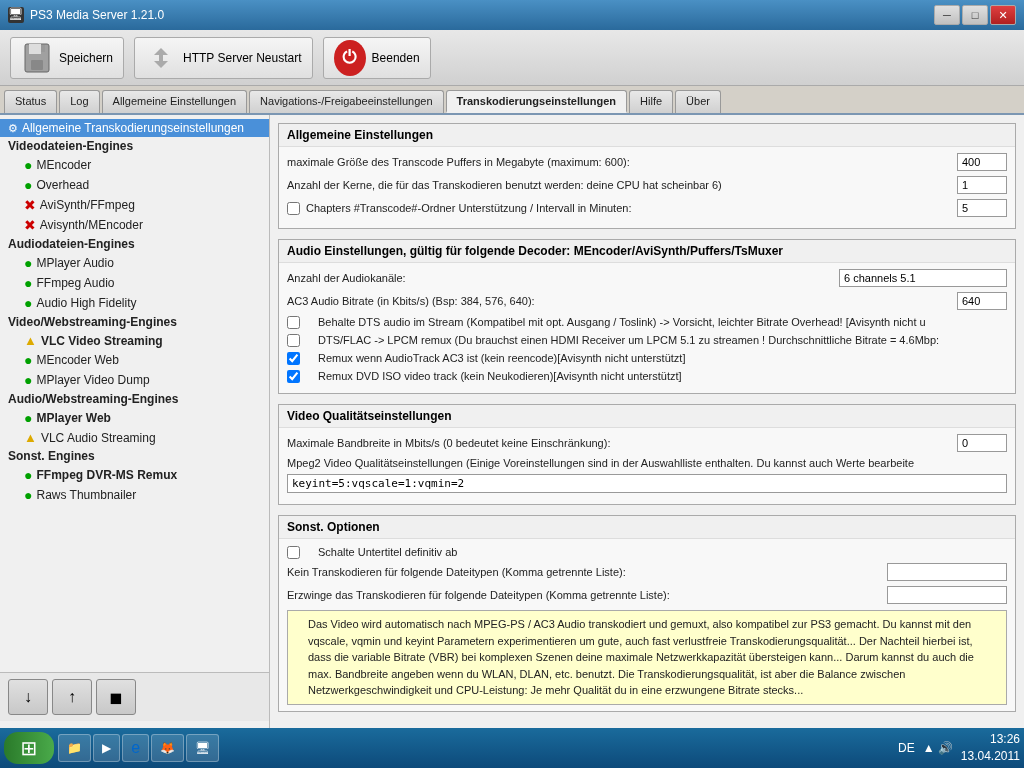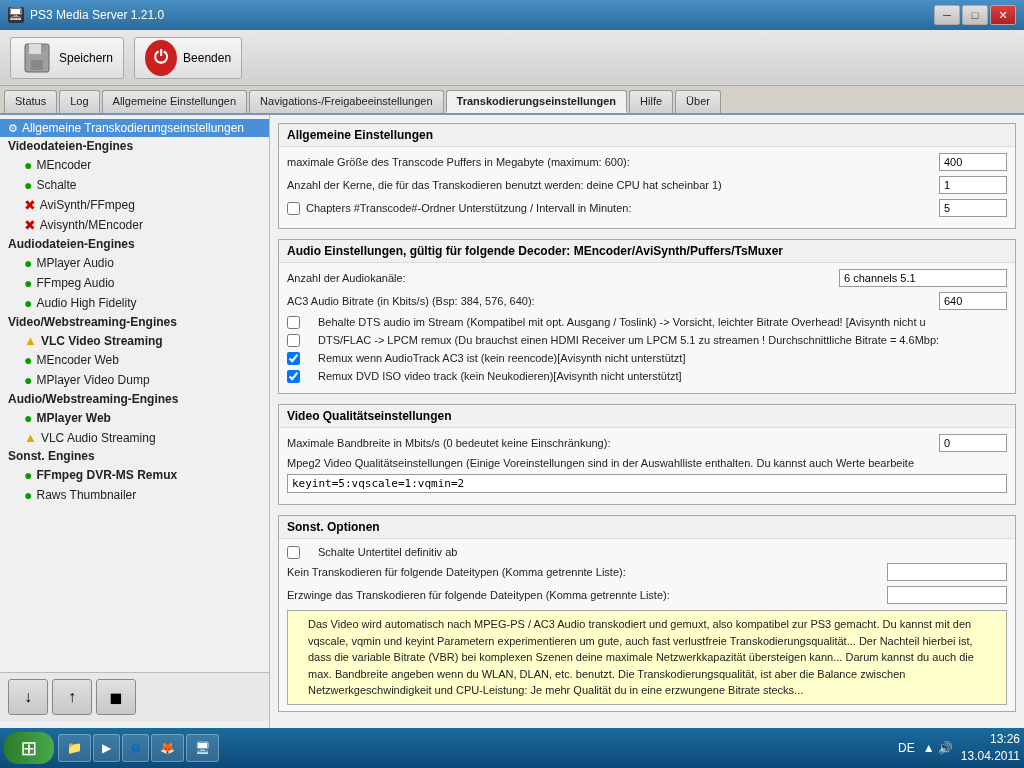--- a/index.html
+++ b/index.html
@@ -115,21 +115,21 @@
     .section-content { padding: 6px 8px; }
 
     .form-row {
       display: flex; align-items: center; margin-bottom: 5px; gap: 6px;
     }
     .form-label { flex: 1; font-size: 11px; color: #222; }
     .form-input {
       width: 200px; border: 1px solid #999; padding: 2px 4px; font-size: 11px;
       background: white;
     }
-    .form-input.narrow { width: 68px; }
+    .form-input.narrow { width: 50px; }
     .form-input.medium { width: 120px; }
     .form-input.wide { width: 168px; }
 
     .checkbox-row {
       display: flex; align-items: center; margin-bottom: 4px; gap: 18px;
     }
     .checkbox-row input[type=checkbox] { margin-top: 1px; flex-shrink: 0; }
     .checkbox-label { font-size: 11px; color: #222; flex: 1; }
 
     
@@ -186,20 +186,30 @@
             <rect x="4" y="2" width="24" height="28" rx="2" fill="#a0a0a0" stroke="#666" stroke-width="1"></rect>
             <rect x="8" y="2" width="12" height="10" fill="#ddd"></rect>
             <rect x="10" y="18" width="12" height="10" fill="#888" rx="1"></rect>
             <rect x="20" y="3" width="4" height="7" fill="#999"></rect>
           </svg>
       </div>
       <span>Speichern</span>
     </button>
     <button class="toolbar-btn">
       <div class="toolbar-icon">
+        <svg width="30" height="30" viewBox="0 0 30 30">
+            <path d="M15 5 L8 12 L22 12 Z" fill="#aaa"></path>
+            <rect x="13" y="11" width="4" height="10" fill="#aaa"></rect>
+            <path d="M8 18 L22 18 L15 25 Z" fill="#aaa"></path>
+          </svg>
+      </div>
+      <span>HTTP Server Neustart</span>
+    </button>
+    <button class="toolbar-btn">
+      <div class="toolbar-icon">
         <div class="quit-icon-wrap">
             <span style="color:white;font-size:18px;font-weight:bold;">⏻</span>
           </div>
       </div>
       <span>Beenden</span>
     </button>
   </div>
 
   <div class="tab-bar">
     <div class="tab">Status</div>
@@ -223,21 +233,21 @@
       <div class="left-panel-item section">
         <span>Videodateien-Engines</span>
       </div>
 
       <div class="left-panel-item subsection">
         <span class="dot-green">●</span>
         <span>MEncoder</span>
       </div>
       <div class="left-panel-item subsection">
         <span class="dot-green">●</span>
-        <span>Schalte</span>
+        <span>Overhead</span>
       </div>
       <div class="left-panel-item subsection">
         <span class="dot-red">✖</span>
         <span>AviSynth/FFmpeg</span>
       </div>
       <div class="left-panel-item subsection">
         <span class="dot-red">✖</span>
         <span>Avisynth/MEncoder</span>
       </div>
 
@@ -315,21 +325,21 @@
     <div class="right-panel">
 
       <div class="section-box">
         <div class="section-title">Allgemeine Einstellungen</div>
         <div class="section-content">
           <div class="form-row">
             <span class="form-label">maximale Größe des Transcode Puffers in Megabyte (maximum: 600):</span>
             <input class="form-input narrow" type="text" value="400" style="">
           </div>
           <div class="form-row">
-            <span class="form-label">Anzahl der Kerne, die für das Transkodieren benutzt werden: deine CPU hat scheinbar 1)</span>
+            <span class="form-label">Anzahl der Kerne, die für das Transkodieren benutzt werden: deine CPU hat scheinbar 6)</span>
             <input class="form-input narrow" type="text" value="1" style="">
           </div>
           <div class="form-row">
             <input type="checkbox" style="">
             <span class="form-label">Chapters #Transcode#-Ordner Unterstützung / Intervall in Minuten:</span>
             <input class="form-input narrow" type="text" value="5" style="">
           </div>
         </div>
       </div>
 

